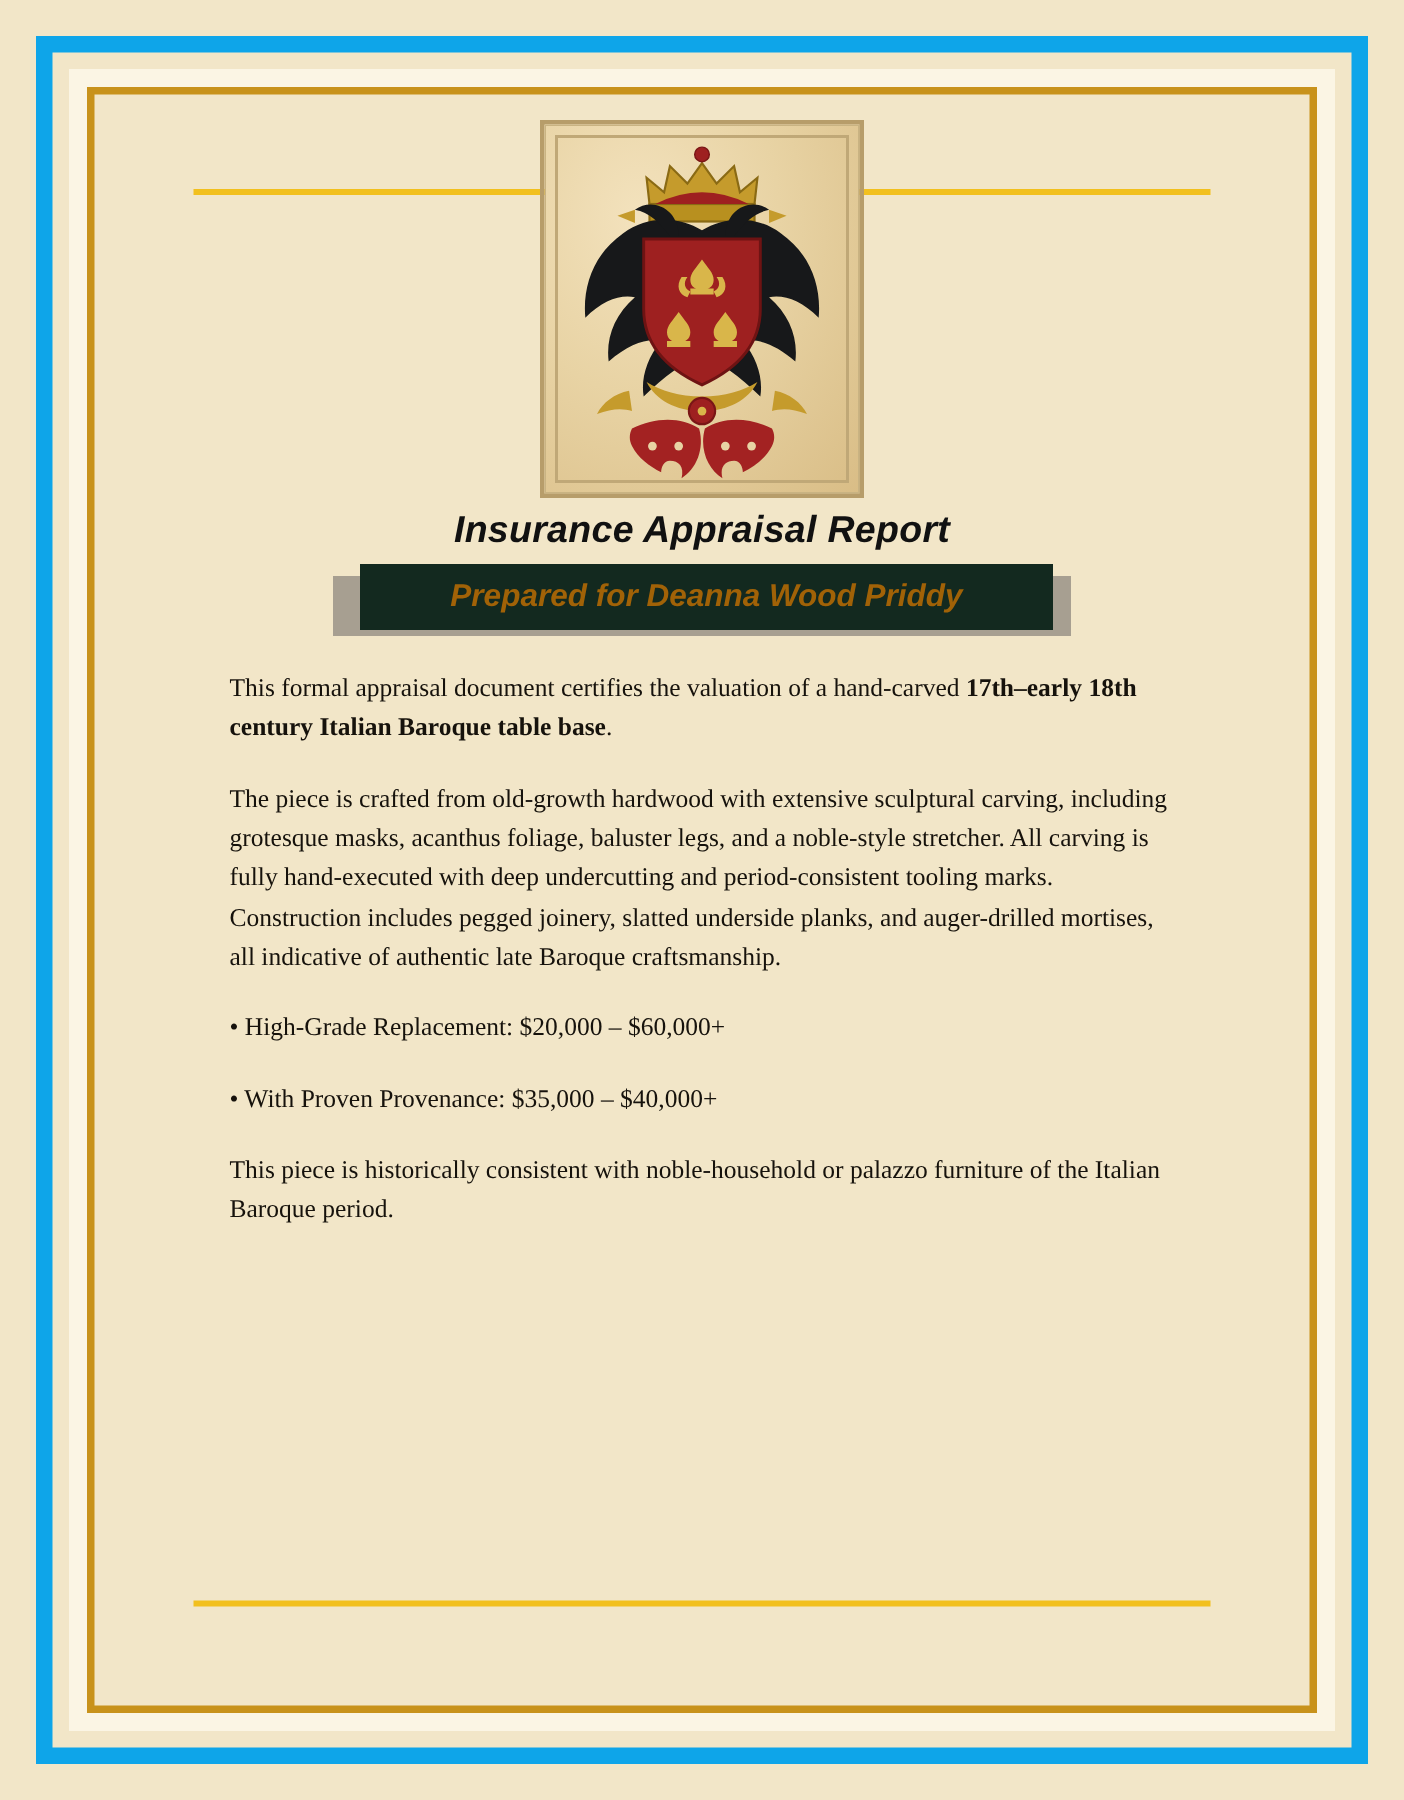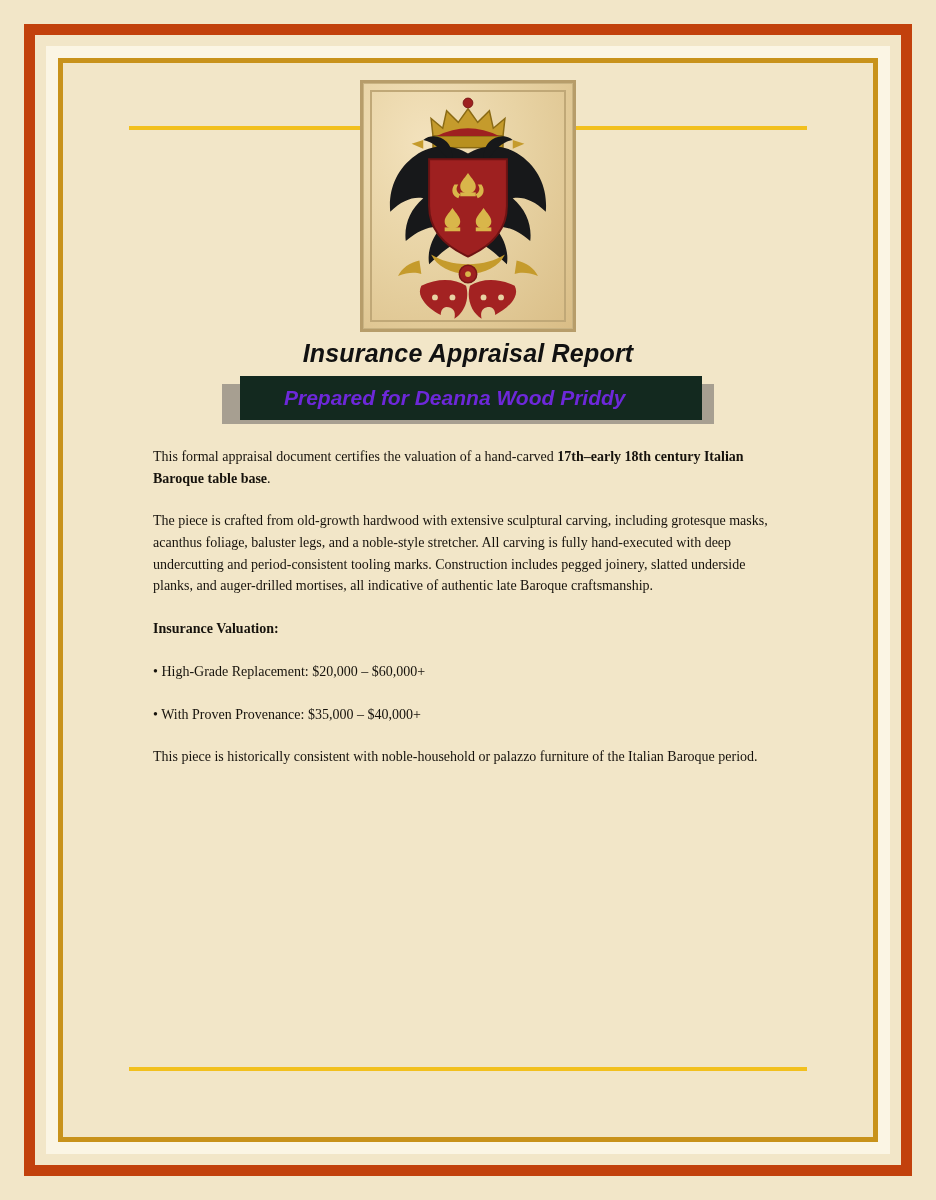--- a/index.html
+++ b/index.html
@@ -20,21 +20,21 @@
     background: #f2e6c8;
     box-sizing: border-box;
   }
   
   .frame-outer {
     position: absolute;
     left: 24px;
     top: 24px;
     width: 888px;
     height: 1152px;
-    border: 11px solid #c2410c;
+    border: 11px solid #0ea5e9;
     box-sizing: border-box;
     background: #f2e6c8;
   }
   
   .frame-gap {
     position: absolute;
     left: 11px;
     top: 11px;
     right: 11px;
     bottom: 11px;
@@ -133,35 +133,34 @@
     height: 44px;
     background: #13291f;
   }
   .subtitle {
     position: absolute;
     left: 18px;
     top: 0px;
     width: 462px;
     height: 44px;
     line-height: 44px;
-    text-align: left;
+    text-align: center;
     font-family: "Liberation Sans", sans-serif;
     font-style: italic;
     font-weight: bold;
     font-size: 21px;
-    color: #6d28d9;
+    color: #a16207;
     white-space: nowrap;
-    padding-left: 44px;
   }
 
   
   .body-text {
     margin: 22px 90px 0 90px;
     font-family: "Liberation Serif", serif;
-    font-size: 14px;
+    font-size: 17px;
     line-height: 1.55;
     color: #16120c;
   }
   .body-text p {
     margin: 0 0 21px 0;
   }
   .body-text strong { font-weight: bold; }
   .valuation-head {
     font-weight: bold;
     margin: 0 0 1px 0;
@@ -259,21 +258,20 @@
               <div class="band-main"></div>
               <div class="subtitle">Prepared for Deanna Wood Priddy</div>
             </div>
           </div>
 
           <div class="body-text">
             <p><span>This formal appraisal document certifies the valuation of a hand-carved </span><strong>17th–early 18th century Italian Baroque table base</strong><span>.</span></p>
 
             <p>The piece is crafted from old-growth hardwood with extensive sculptural carving, including grotesque masks, acanthus foliage, baluster legs, and a noble-style stretcher. All carving is fully hand-executed with deep undercutting and period-consistent tooling marks. Construction includes pegged joinery, slatted underside planks, and auger-drilled mortises, all indicative of authentic late Baroque craftsmanship.</p>
 
-            <p class="valuation-head">Insurance Valuation:</p>
             <p class="bullet">• High-Grade Replacement: $20,000 – $60,000+</p>
             <p class="bullet">• With Proven Provenance: $35,000 – $40,000+</p>
 
             <p class="closing">This piece is historically consistent with noble-household or palazzo furniture of the Italian Baroque period.</p>
           </div>
 
           <div class="rule-bottom"></div>
         </div>
       </div>
     </div>

